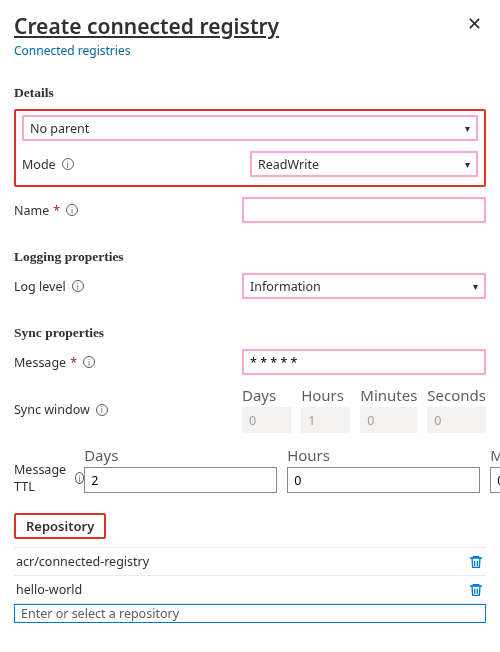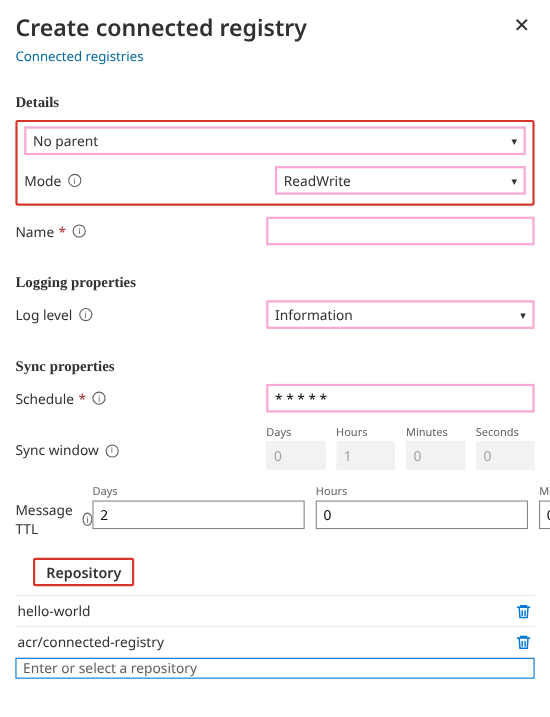--- a/index.html
+++ b/index.html
@@ -1,37 +1,37 @@
 <!DOCTYPE html>
 <html><head>
 <meta charset="utf-8">
 <style>
   * { box-sizing: border-box; font-family: "Segoe UI", system-ui, -apple-system, sans-serif; }
   body { margin: 0; padding: 12px 14px; width: 500px; color: #323130; font-size: 12.5px; }
   .header { display: flex; align-items: flex-start; justify-content: space-between; }
-  .title { font-size: 21px; font-weight: 600; }
+  .title { font-size: 21px; font-weight: 600; text-decoration: underline; }
   .subtitle { font-size: 12px; color: #0369a1; margin-top: 2px; }
   .close-x { font-size: 18px; color: #323130; cursor: pointer; padding: 2px 4px; line-height: 1; }
   .section-h { font-weight: 600; font-size: 13.5px; margin-top: 26px; margin-bottom: 8px; font-family: Liberation Serif, serif; }
   .row { display: flex; align-items: center; margin-bottom: 10px; }
   .label-col { width: 228px; display: flex; align-items: center; gap: 4px; font-size: 12.5px; color: #323130; }
   .field-col { flex: 1; }
   .req { color: #a4262c; }
   .info-icon { width: 12px; height: 12px; border: 1px solid #605e5c; border-radius: 50%; display: inline-flex; align-items: center; justify-content: center; font-size: 8px; color: #605e5c; margin-left: 2px; }
   .select, .text-input {
     width: 100%; height: 26px; border: 2px solid #f9a8d4; background: #fff;
     font-size: 12.5px; padding: 0 6px; display: flex; align-items: center; justify-content: space-between;
   }
   .text-input { padding: 0 6px; }
   .chev { font-size: 10px; color: #323130; }
   .red-box { border: 2px solid #d9362b; border-radius: 2px; padding: 4px 6px 8px 6px; }
-  .red-box-small { border: 2px solid #d9362b; border-radius: 2px; display: inline-block; padding: 2px 10px; margin-left: 16px; }
+  .red-box-small { border: 2px solid #d9362b; border-radius: 2px; display: inline-block; padding: 2px 10px; }
   .duration-group { display: flex; gap: 10px; flex: 1; }
   .dur-col { flex: 1; display: flex; flex-direction: column; gap: 2px; }
-  .dur-label { font-size: 10px; color: #605e5c; }
+  .dur-label { font-size: 15px; color: #605e5c; }
   .dur-input { height: 26px; border: 1px solid #8a8886; background: #fff; padding: 0 6px; font-size: 12.5px; display: flex; align-items: center; }
   .dur-input.disabled { background: #f3f2f1; color: #a19f9d; border-color: #f3f2f1; }
   .repo-area { margin-top: 18px; }
   .repo-header { font-weight: 600; font-size: 13px; }
   .repo-list { border-top: 1px solid #edebe9; margin-top: 8px; }
   .repo-row { display: flex; align-items: center; justify-content: space-between; height: 28px; border-bottom: 1px solid #edebe9; font-size: 12.5px; padding: 0 2px; }
   .trash { width: 16px; height: 16px; color: #0078d4; cursor: pointer; }
   .repo-input-wrap { display: flex; align-items: stretch; margin-top: 0; flex-direction: column; }
   .repo-input { flex: 1; height: 28px; border: 1px solid #0078d4; background: #fff; padding: 0 6px; font-size: 12.5px; color: #605e5c; outline: none; }
   .repo-input::placeholder { color: #605e5c; }
@@ -95,21 +95,21 @@
     <div class="select">
       <span>Information</span>
       <span class="chev">▾</span>
     </div>
   </div>
 </div>
 
 <div class="section-h">Sync properties</div>
 <div class="row">
   <div class="label-col">
-    <span>Schedule</span>
+    <span>Message</span>
     <span class="req">*</span>
     <span class="info-icon">i</span>
   </div>
   <div class="field-col">
     <input class="text-input" type="text" value="* * * * *" style="">
   </div>
 </div>
 
 <div class="row" style="align-items:flex-start">
   <div class="label-col" style="padding-top:16px">
@@ -165,29 +165,29 @@
 
   </div>
 </div>
 
 <div class="repo-area">
   <div class="red-box-small">
     <span class="repo-header">Repository</span>
   </div>
   <div class="repo-list">
     <div class="repo-row">
-      <span>hello-world</span>
+      <span>acr/connected-registry</span>
       <span class="trash">
         <svg class="trash-svg" viewBox="0 0 24 24" width="16" height="16" fill="none" stroke="#0078d4" stroke-width="2">
             <path d="M3 6h18M8 6V4h8v2M6 6l1 14h10l1-14M10 10v8M14 10v8"></path>
           </svg>
       </span>
     </div>
     <div class="repo-row">
-      <span>acr/connected-registry</span>
+      <span>hello-world</span>
       <span class="trash">
         <svg class="trash-svg" viewBox="0 0 24 24" width="16" height="16" fill="none" stroke="#0078d4" stroke-width="2">
             <path d="M3 6h18M8 6V4h8v2M6 6l1 14h10l1-14M10 10v8M14 10v8"></path>
           </svg>
       </span>
     </div>
   </div>
   <div class="repo-input-wrap">
     <input class="repo-input" type="text" placeholder="Enter or select a repository" style="">
     <div class="repo-add-pad"></div>

